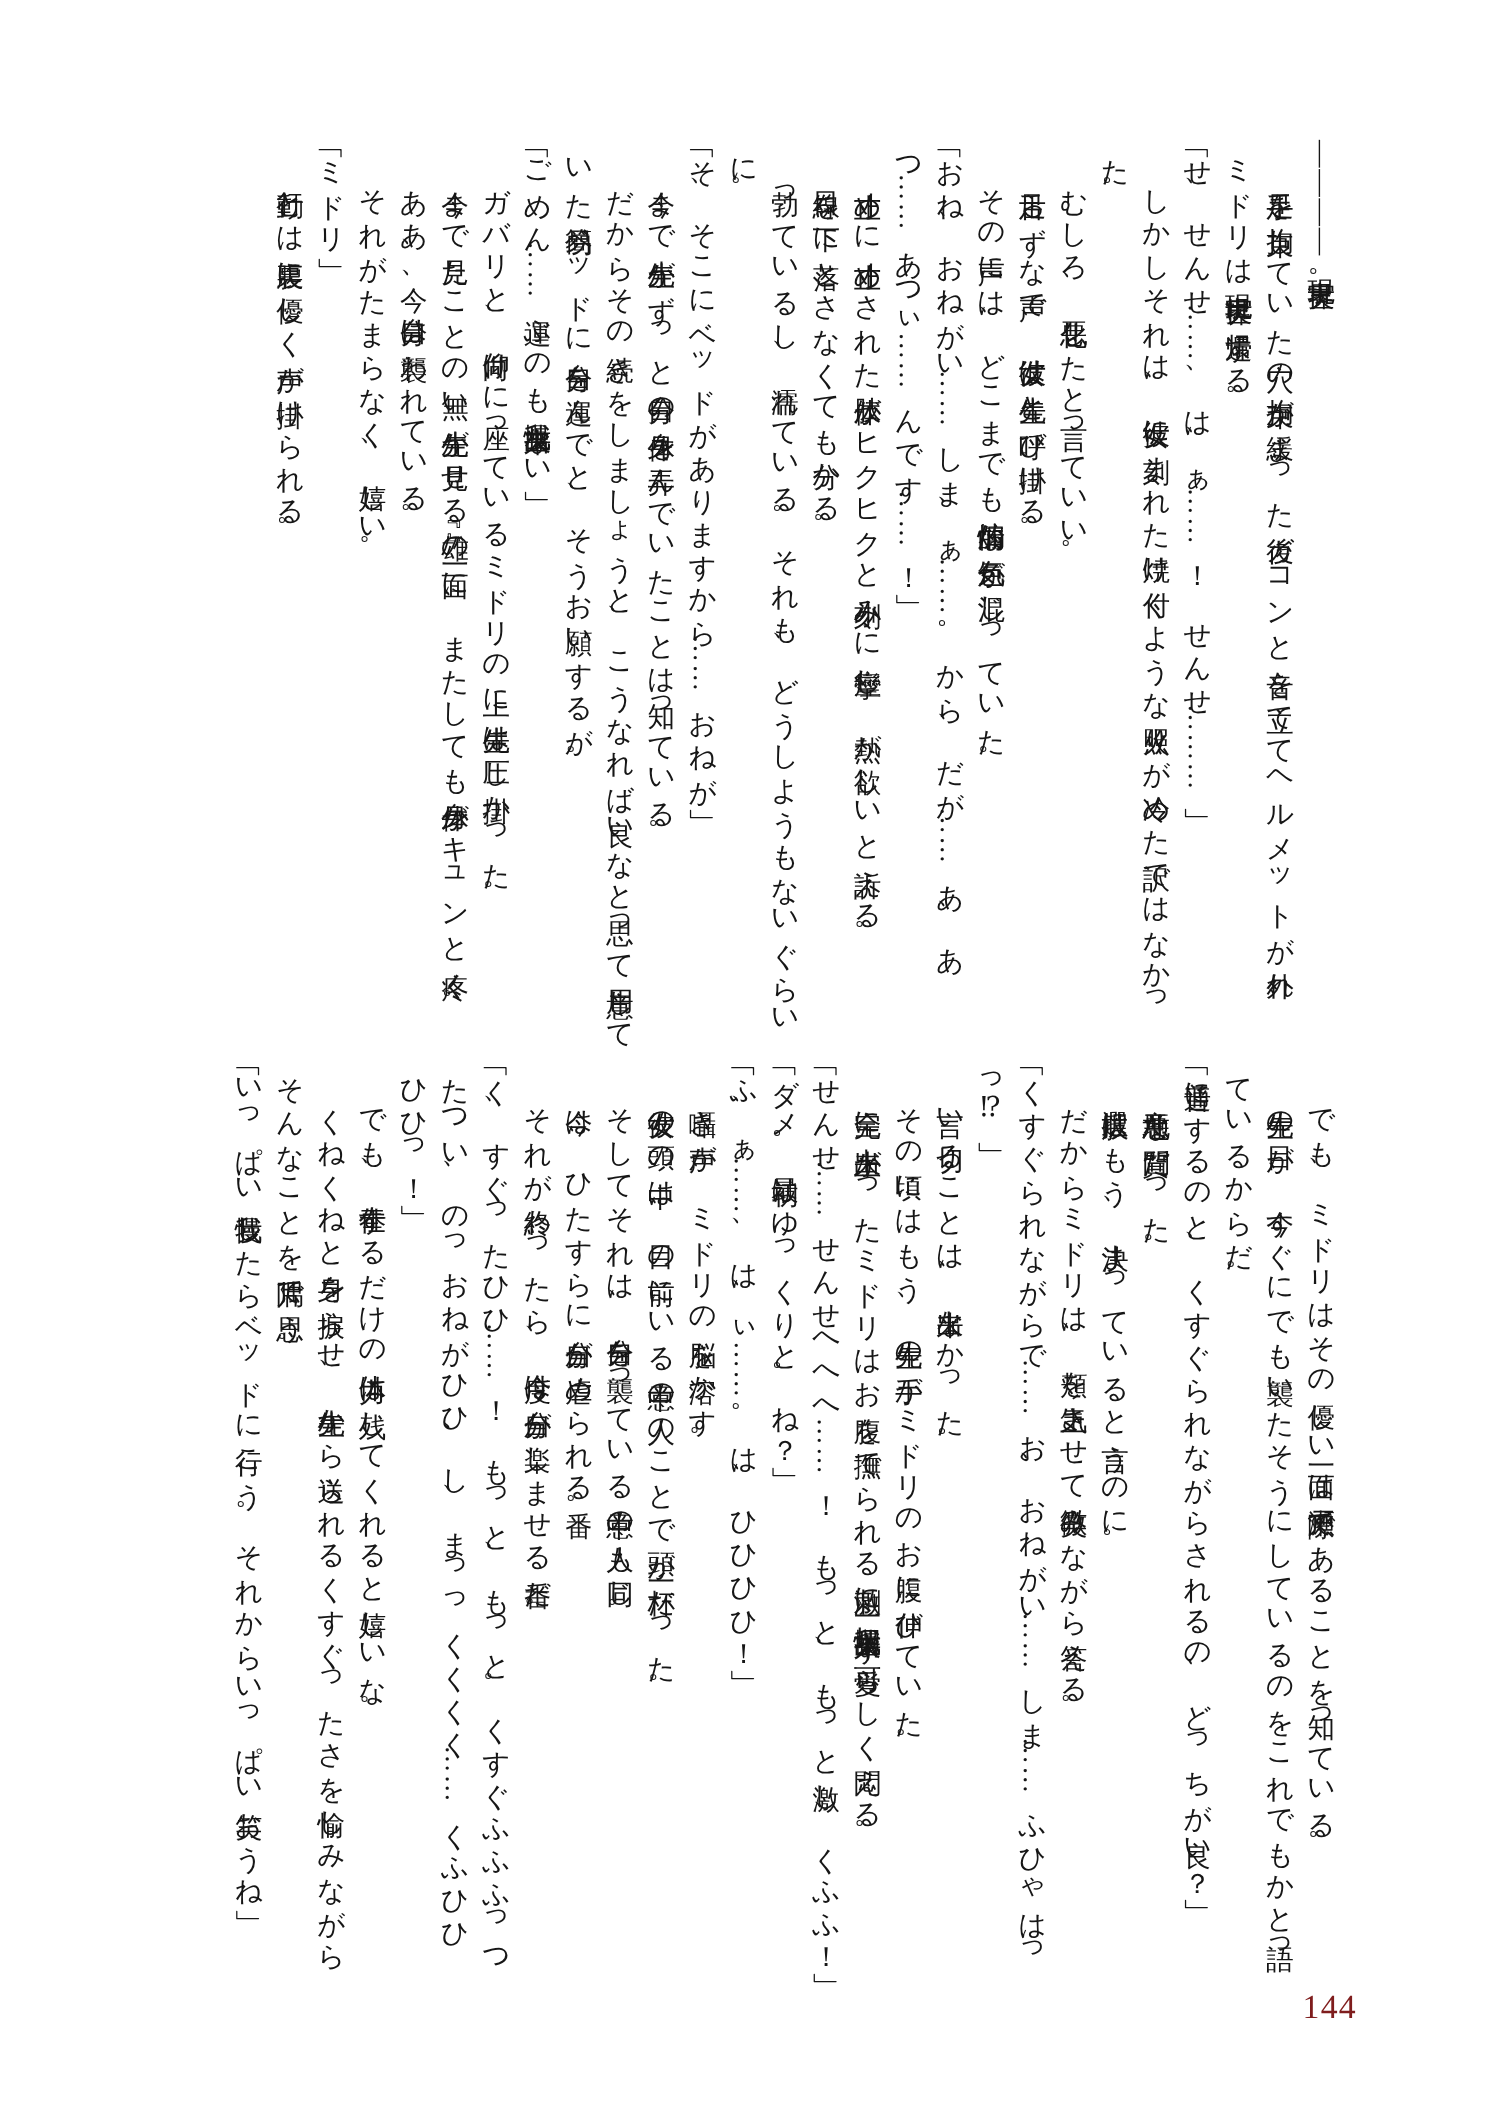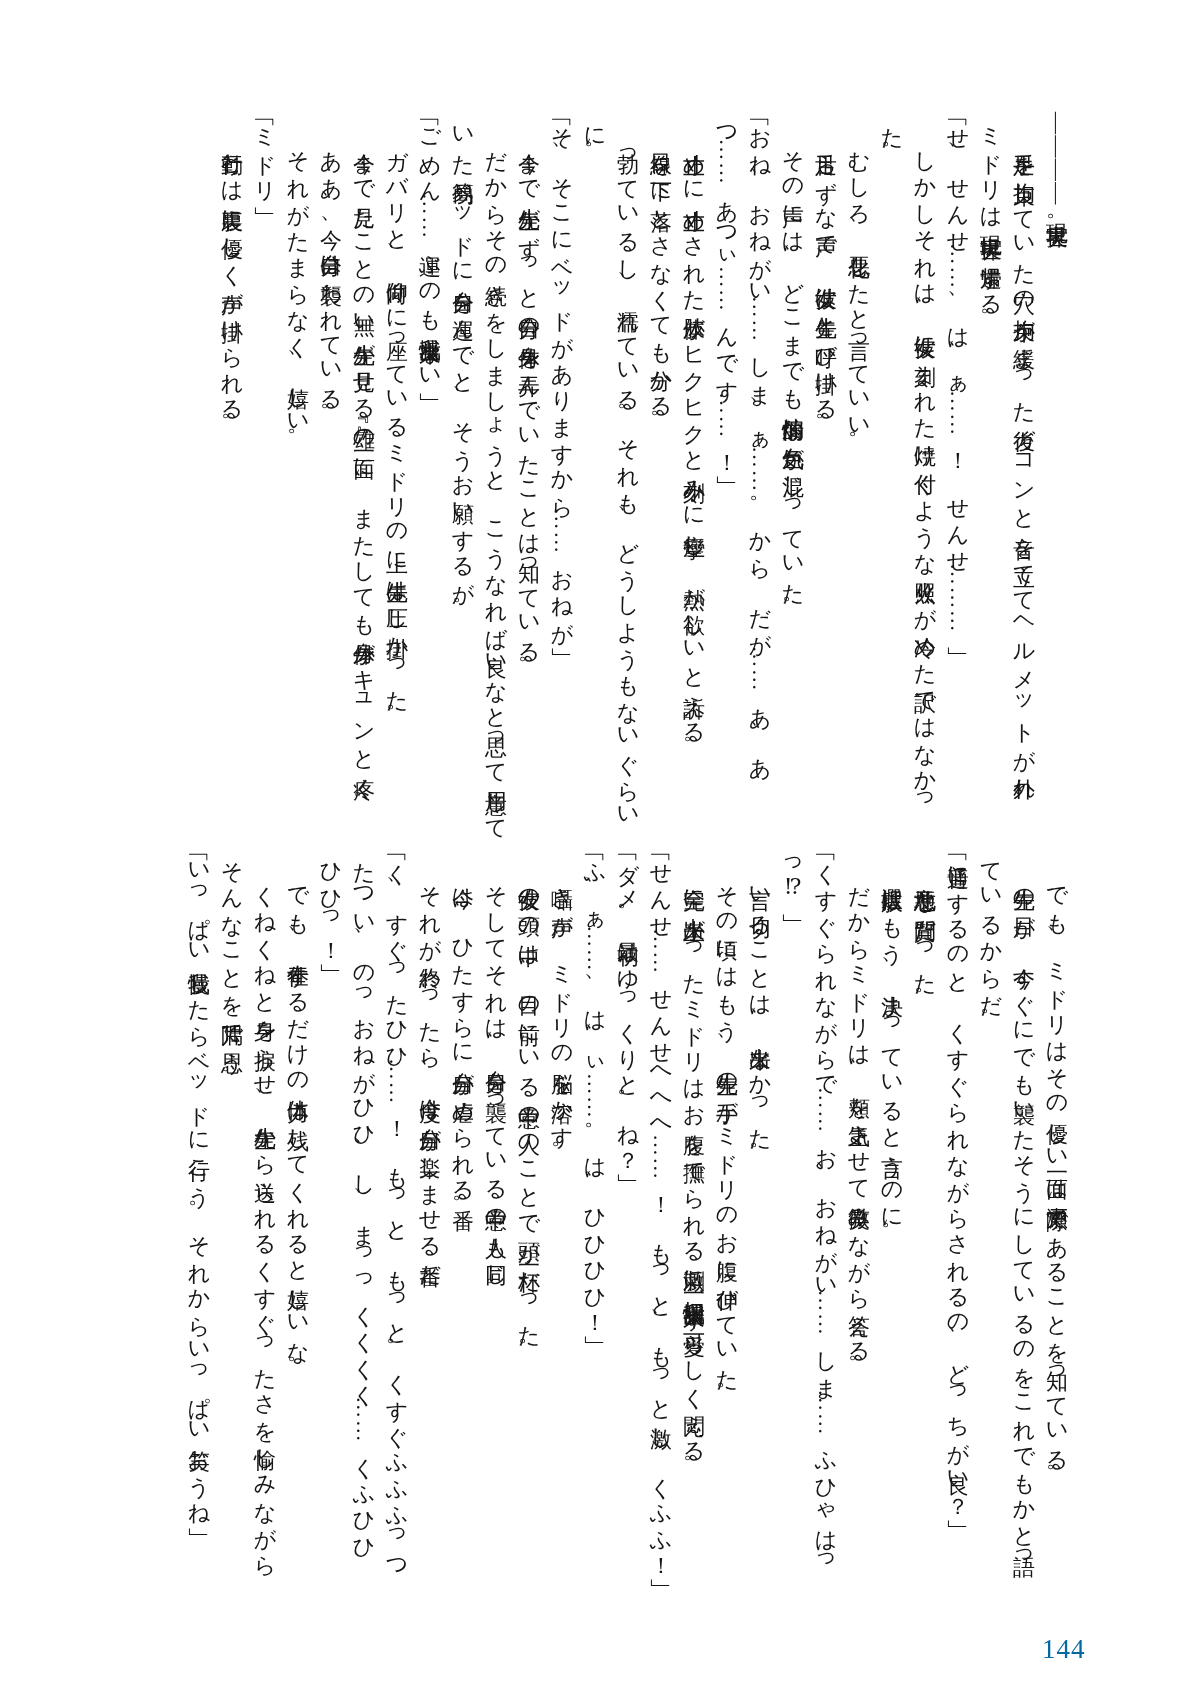--- a/index.html
+++ b/index.html
@@ -24,22 +24,21 @@
   .text-block.upper { top: 112px; right: 126px; height: 727px; }
   .text-block.lower { top: 847px; right: 126px; height: 727px; }
   .text-block p { margin: 0; padding: 0; }
   .text-block p.indent { text-indent: 24px; }
   .page-number {
     position: absolute;
     left: 1042px;
     top: 1590px;
     font-size: 27px;
     letter-spacing: 1px;
-    color: #0369a1;
-    margin-top: 44px;
+    color: #7f1d1d;
   }
 </style>
 </head>
 <body>
 
 <div class="page">
   <section class="text-block upper">
       <p>――――現実世界。</p>
       <p class="indent">手足を拘束していた穴の拘束が緩まった後ガコンと音を立ててヘルメットが外れ、ミドリは現実世界に帰還する。</p>
       <p>「せ、せんせ……、は、ぁ……！　せんせ………」</p>

